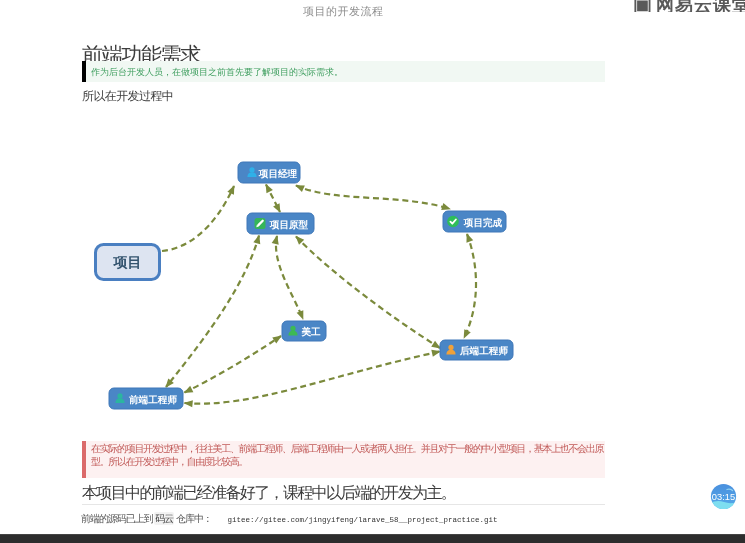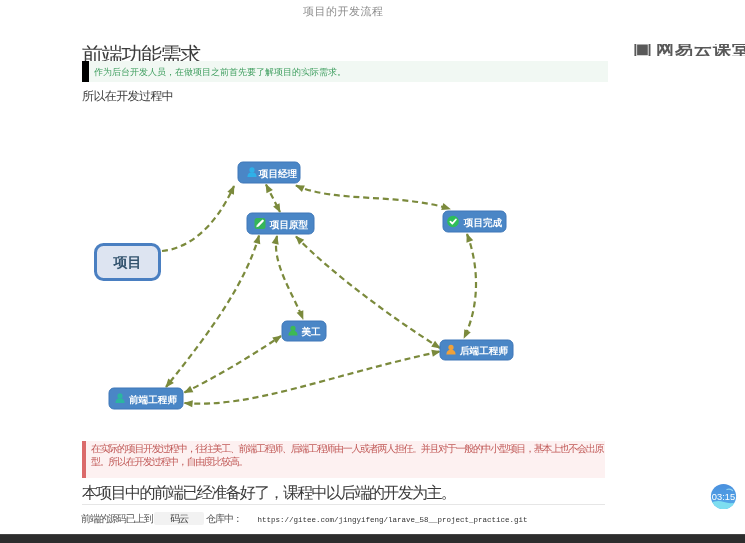--- a/index.html
+++ b/index.html
@@ -1,30 +1,30 @@
 <!DOCTYPE html>
 <html><head>
 <meta charset="utf-8">
 <style>
 html,body{margin:0;padding:0;}
 body{width:745px;height:543px;overflow:hidden;background:#fff;font-family:"Liberation Sans",sans-serif;position:relative;}
 .abs{position:absolute;}
 #toptitle{left:303px;top:4px;font-size:11px;color:#8d8d8d;letter-spacing:0.5px;}
-#logo{left:627px;top:0;height:12px;overflow:hidden;width:119px;margin-top:44px;}
+#logo{left:627px;top:0;height:12px;overflow:hidden;width:119px;}
 #logo .t{position:absolute;left:6px;top:-8px;font-size:18px;font-weight:bold;color:#595959;letter-spacing:1px;white-space:nowrap;}
 #h1{left:82px;top:28.5px;font-size:21px;font-weight:normal;color:#3d3d3d;letter-spacing:-1.35px;margin-top:12px;}
-#gq{left:82px;top:61px;width:519px;height:21px;background:#f1f8f3;border-left:7px solid #000000;}
+#gq{left:82px;top:61px;width:519px;height:21px;background:#f1f8f3;border-left:4px solid #000000;}
 #gq .t{position:absolute;left:5px;top:5px;font-size:9px;color:#3f9e5f;}
 #sub{left:82px;top:88px;font-size:12px;letter-spacing:-0.6px;color:#3c3c3c;}
 #rq{left:82px;top:441px;width:519px;height:37px;background:#fdf1f1;border-left:4px solid #db6a6a;}
 #rq .t{position:absolute;left:5px;top:0.5px;width:516px;font-size:10px;line-height:13.8px;color:#c15a58;letter-spacing:-1.32px;white-space:nowrap;}
 #para{left:82px;top:483px;font-size:16px;letter-spacing:-1.65px;color:#3c3c3c;}
 #hr{left:82px;top:504px;width:523px;height:1px;background:#e6e6e6;}
 #foot{left:81px;top:512px;font-size:10px;letter-spacing:-1.05px;color:#555;}
-#foot .my{background:#f2f2f2;padding:1px 16px;border-radius:2px;color:#444;}
+#foot .my{background:#f2f2f2;padding:1px 1px;border-radius:2px;color:#444;}
 #foot .url{font-family:"Liberation Mono",monospace;font-size:7.5px;letter-spacing:0;color:#333;}
 #bar{left:0;top:534px;width:745px;height:9px;background:#2d2d2d;border-top:1px solid #444;}
 #badge{left:710px;top:483px;}
 </style>
 </head>
 <body>
 <div class="abs" id="toptitle">项目的开发流程</div>
 <div class="abs" id="logo">
     <div class="t"><span style="font-size:20px;margin-right:3px">▣</span>网易云课堂</div>
   </div>
@@ -111,21 +111,21 @@
       </g>
 <text x="153" y="402.5" font-size="9.6" font-weight="bold" fill="#fff" text-anchor="middle">前端工程师</text>
 </g>
 </svg>
 
 <div class="abs" id="rq">
     <div class="t">在实际的项目开发过程中，往往美工、前端工程师、后端工程师由一人或者两人担任。并且对于一般的中小型项目，基本上也不会出原<br>型。所以在开发过程中，自由度比较高。</div>
   </div>
 <div class="abs" id="para">本项目中的前端已经准备好了，课程中以后端的开发为主。</div>
 <div class="abs" id="hr"></div>
-<div class="abs" id="foot">前端的源码已上到 <span class="my">码云</span> 仓库中：  <span class="url" style="margin-left:14px">https://gitee.com/jingyifeng/larave_58__project_practice.git</span></div>
+<div class="abs" id="foot">前端的源码已上到 <span class="my">码云</span> 仓库中：  <span class="url" style="margin-left:14px">gitee://gitee.com/jingyifeng/larave_58__project_practice.git</span></div>
 
 <svg class="abs" id="badge" width="28" height="28" viewBox="0 0 28 28">
 <defs>
 <linearGradient id="bg1" x1="0" y1="0" x2="0" y2="1">
 <stop offset="0" stop-color="#4a90de"></stop>
         <stop offset="1" stop-color="#55aae9"></stop>
 </linearGradient>
 <clipPath id="cc">
         <circle cx="13.5" cy="13.5" r="12.6"></circle>
       </clipPath>

